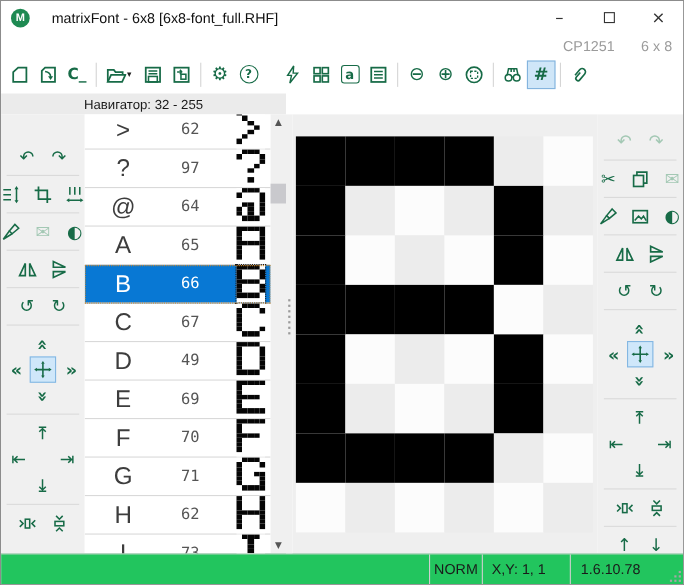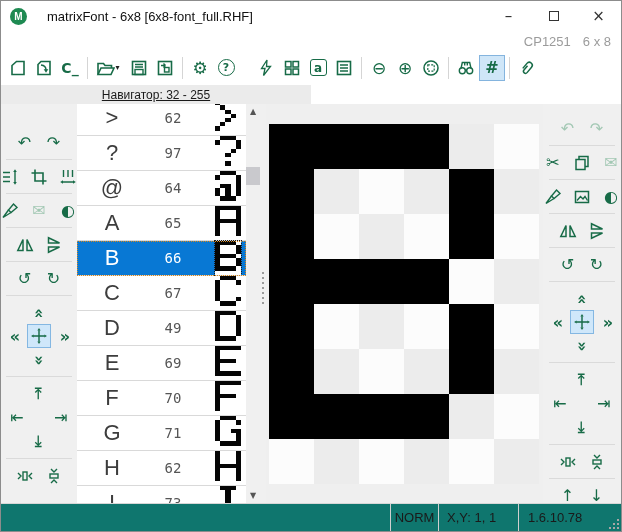--- a/index.html
+++ b/index.html
@@ -11,40 +11,40 @@
   .appicon{width:17px;height:17px;border-radius:50%;background:#1e8a52;color:#fff;
     font-size:10px;font-weight:bold;display:flex;align-items:center;justify-content:center;margin-left:9px;}
   .apptitle{font-size:13px;color:#111;margin-left:20px;white-space:nowrap;}
   .winbtns{margin-left:auto;display:flex;height:100%;}
   .winbtn{width:45px;height:100%;display:flex;align-items:center;justify-content:center;
     font-size:15px;color:#333;font-family:"DejaVu Sans",sans-serif;}
   .maxbox{width:10px;height:10px;border:1px solid #333;display:inline-block;}
   
   .menubar{height:21px;display:flex;align-items:center;background:#fff;font-size:13px;color:#1a1a1a;flex:0 0 auto;}
   .menu-item{padding:2px 10px;white-space:nowrap;}
-  .menu-right{margin-left:auto;display:flex;gap:12px;color:#9b9b9b;padding-right:10px;}
+  .menu-right{margin-left:auto;display:flex;gap:24px;color:#9b9b9b;padding-right:10px;}
   
   .toolbar{height:31px;display:flex;align-items:center;background:#fff;padding-left:4px;flex:0 0 auto;}
   .tb{width:26px;height:26px;display:flex;align-items:center;justify-content:center;color:#176b47;
       font-family:"DejaVu Sans",sans-serif;font-size:17px;border:1px solid transparent;flex:0 0 auto;}
   .tb svg{display:block;}
   .tb.active{background:#cfe6f8;border:1px solid #84b4de;}
   .tsep{width:1px;height:22px;background:#d5d5d5;margin:0 4px;flex:0 0 auto;}
   .tgap{width:14px;flex:0 0 auto;}
   .cblank{font-size:14px;font-weight:bold;letter-spacing:0;}
   .helpcirc{width:17px;height:17px;border:1.6px solid #176b47;border-radius:50%;
     display:flex;align-items:center;justify-content:center;font-size:11px;font-weight:bold;color:#176b47;}
   .abox{width:17px;height:17px;border:1.6px solid #176b47;border-radius:3px;
     display:flex;align-items:center;justify-content:center;font-size:12px;font-weight:bold;color:#176b47;}
   .caret{font-size:8px;color:#222;margin-left:1px;width:8px;}
   
   .headers{height:21px;display:flex;flex:0 0 auto;background:#fff;align-items:stretch;padding-top:2px;}
   .phead{background:#ebebeb;font-size:12px;color:#1a1a1a;display:flex;align-items:center;
          justify-content:center;white-space:pre;}
-  .phead.nav{width:310px;text-decoration:underline;}
+  .phead.nav{width:259px;}
   .hgap{width:6px;background:#fff;}
   .phead.sym{flex:1;}
   
   .main{flex:1;display:flex;min-height:0;}
   .sidebar{background:#f0f0f0;display:flex;flex-direction:column;align-items:center;flex:0 0 auto;}
   .sidebar.left{width:76px;padding-top:28px;}
   .sidebar.right{width:78px;padding-top:14px;}
   .irow{display:flex;gap:7px;align-items:center;justify-content:center;}
   .ib{min-width:22px;height:21px;display:flex;align-items:center;justify-content:center;
       color:#176b47;font-family:"DejaVu Sans",sans-serif;font-size:16px;}
@@ -75,21 +75,21 @@
   .vtrack{flex:1;position:relative;}
   .vthumb{position:absolute;top:48px;left:0;width:14px;height:18px;background:#c9c9cd;}
   
   .splitter{width:6px;background:#f0f0f0;position:relative;flex:0 0 auto;}
   .splitter .dots{position:absolute;top:168px;left:2px;display:flex;flex-direction:column;gap:3px;}
   .splitter .dots i{width:2px;height:2px;background:#9a9a9a;display:block;}
   
   .editor{flex:1;background:#efefef;padding:20px 4px 19px 3px;min-width:0;}
   .egrid{display:grid;grid-template-columns:repeat(6,45px);grid-template-rows:repeat(8,45px);width:270px;}
   
-  .statusbar{height:28px;border-top:1px solid #d7d7d7;background:#0f766e;display:flex;
+  .statusbar{height:28px;border-top:1px solid #d7d7d7;background:#22c55e;display:flex;
     align-items:stretch;font-size:13px;color:#1a1a1a;flex:0 0 auto;padding-left:28px;}
   .sspacer{flex:1;}
   .scell{border-left:1px solid #cfcfcf;display:flex;align-items:center;}
   .scell.mode{width:48px;justify-content:center;}
   .scell.coords{width:80px;padding-left:8px;}
   .scell.version{width:103px;padding-left:9px;position:relative;}
   .grip{position:absolute;right:1px;bottom:1px;}
 </style>
 </head>
 <body>

